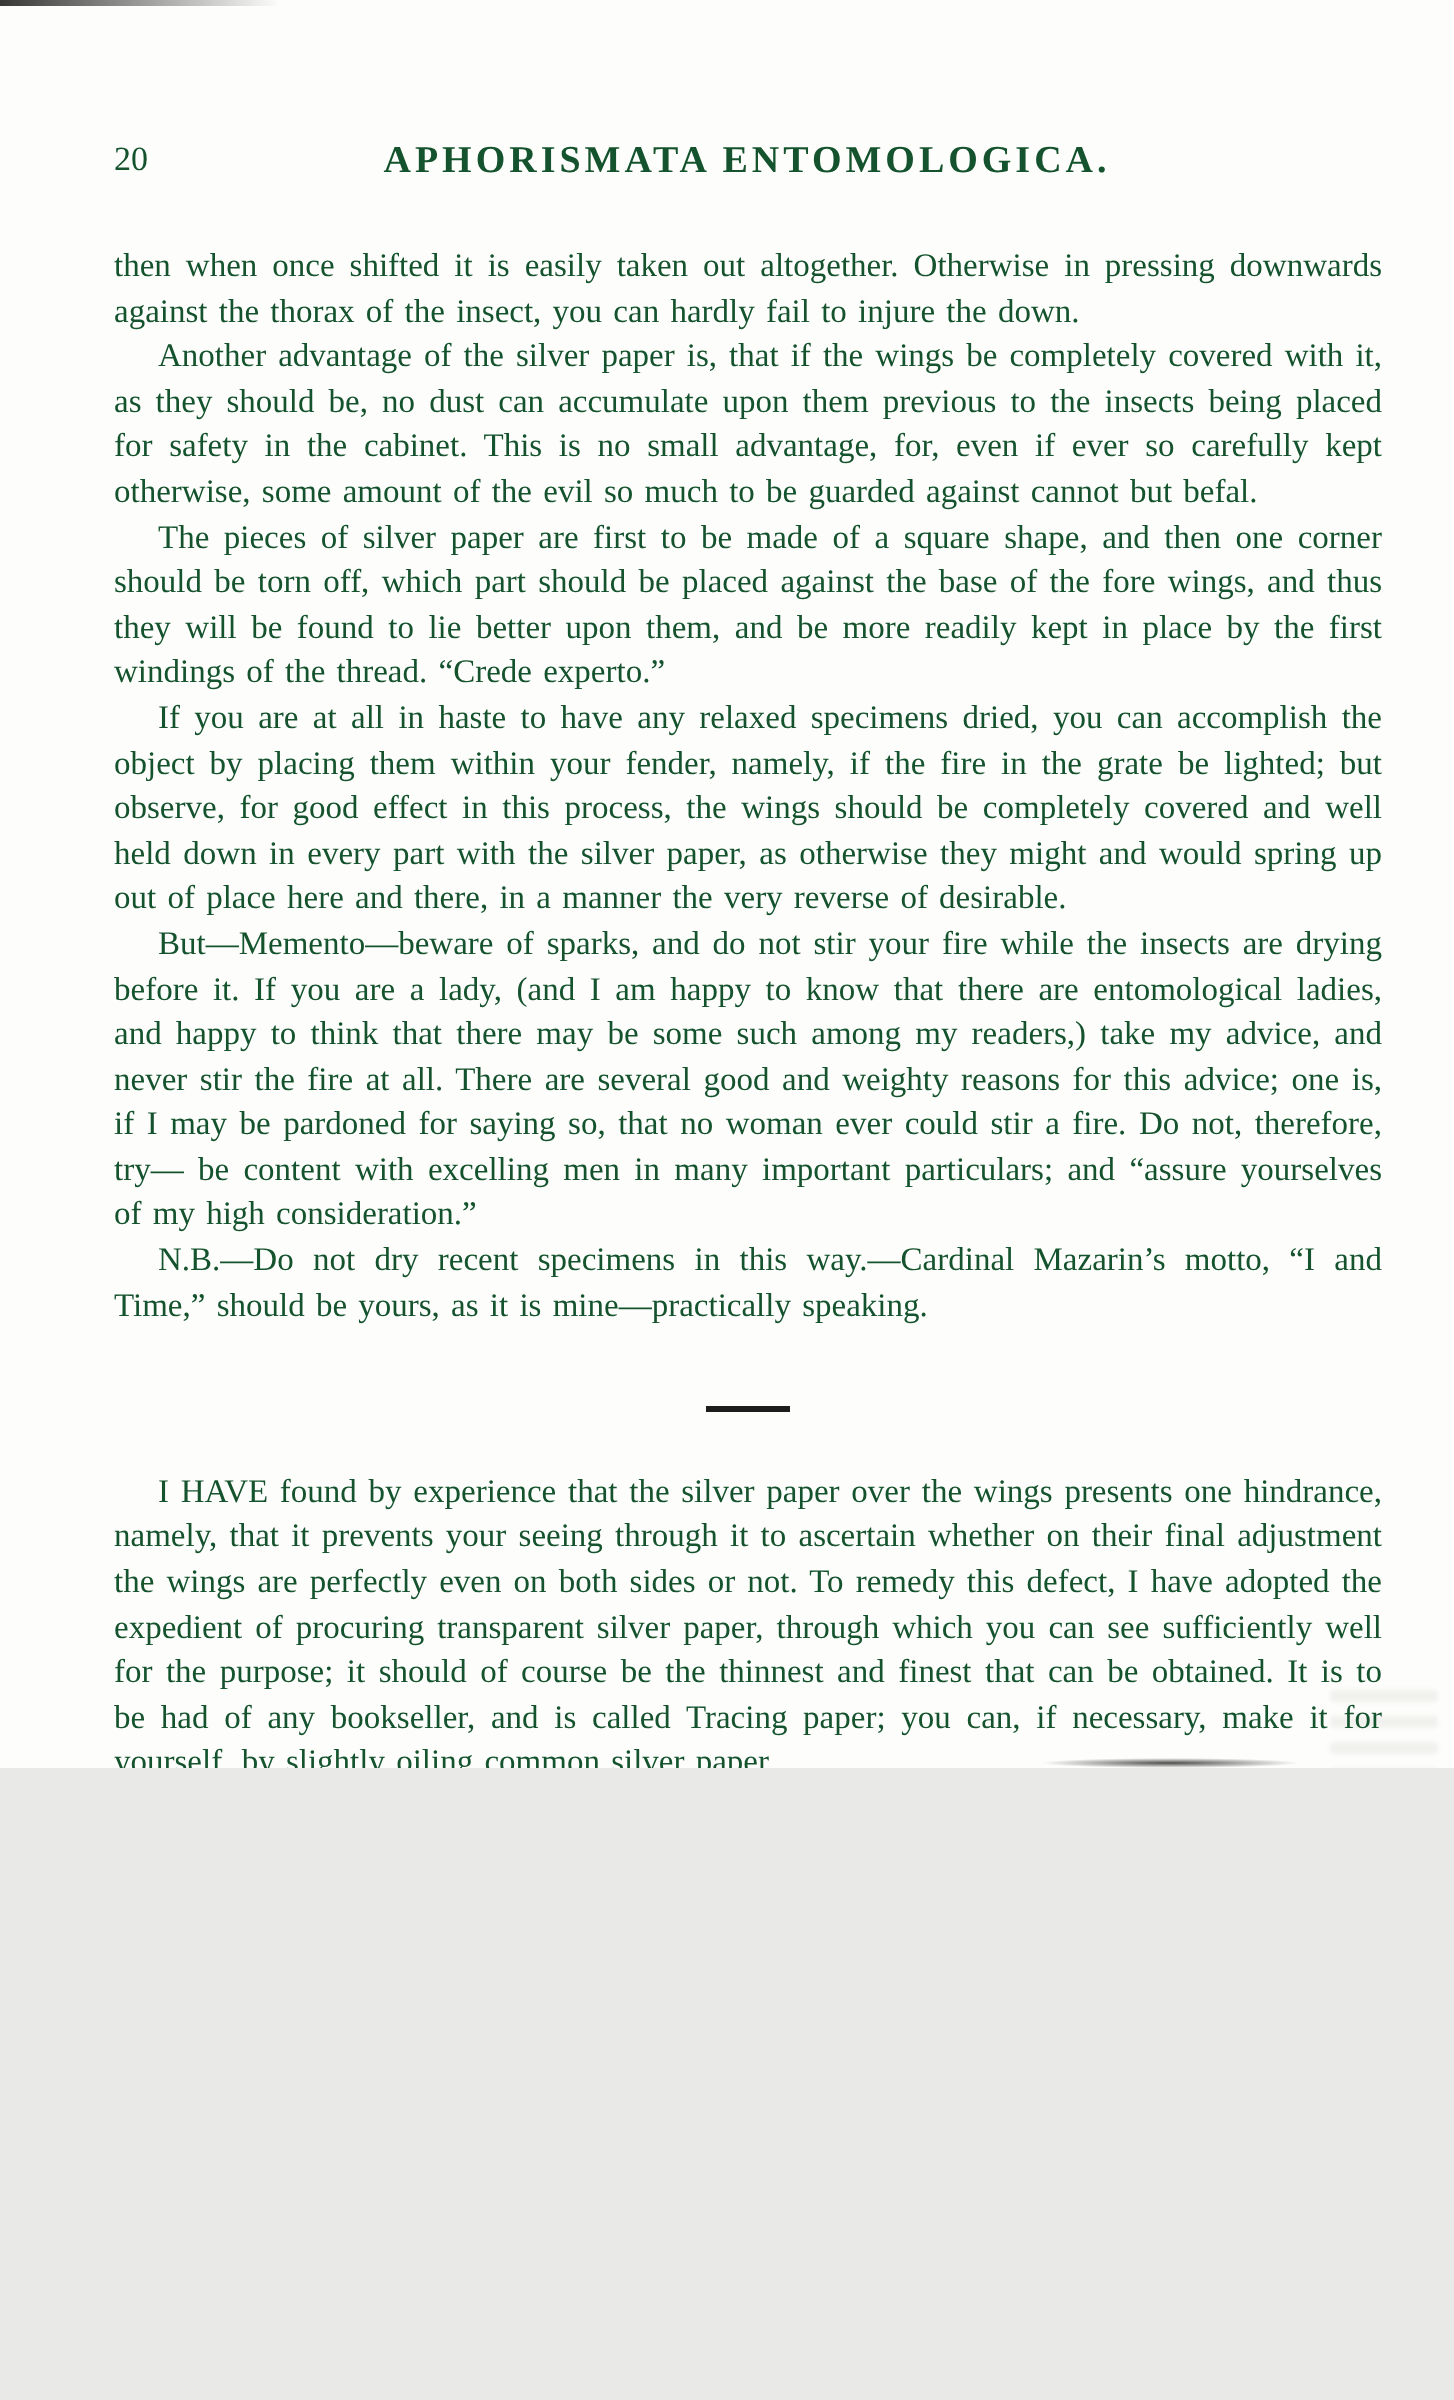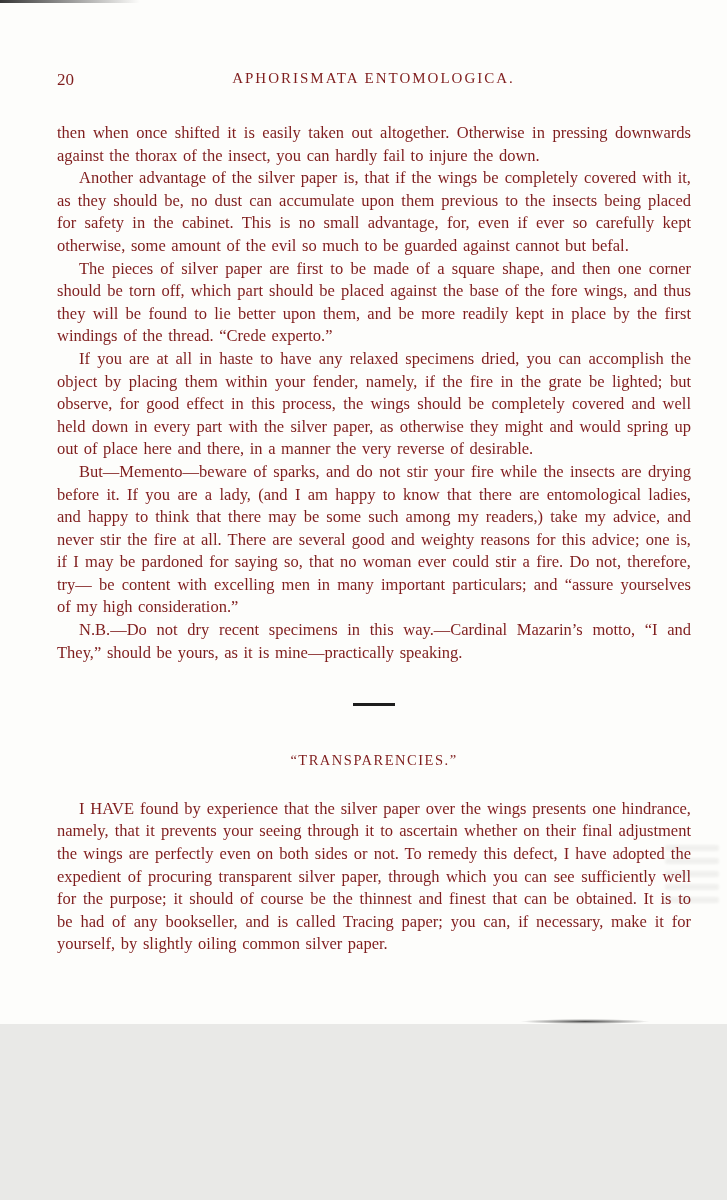--- a/index.html
+++ b/index.html
@@ -3,26 +3,26 @@
 <meta charset="utf-8">
 <style>
   html, body {
     margin: 0;
     padding: 0;
     background: #e9e9e7;
   }
   .page {
     position: relative;
     width: 727px;
-    height: 1024px;
+    height: 884px;
     margin: 0 auto;
     background: #fdfdfb;
     overflow: hidden;
     font-family: "Liberation Serif", "DejaVu Serif", serif;
-    color: #7f1d1d;
+    color: #14532d;
   }
   
   .scan-mark-top {
     position: absolute;
     top: 0; left: 0;
     width: 140px; height: 3px;
     background: linear-gradient(to right, rgba(20,20,20,0.85), rgba(20,20,20,0));
   }
   .scan-mark-bottom {
     position: absolute;
@@ -51,22 +51,23 @@
     height: 22px;
   }
   .page-number {
     position: absolute;
     left: 0; top: 0;
     font-size: 17px;
   }
   .running-title {
     display: block;
     text-align: center;
-    font-size: 15px;
+    font-size: 19px;
     letter-spacing: 2px;
+    font-weight: bold;
   }
   .body-text {
     position: absolute;
     top: 122px;
     left: 57px;
     width: 634px;
   }
   .para {
     margin: 0;
     font-size: 16.5px;
@@ -110,24 +111,23 @@
     <span class="page-number">20</span>
     <span class="running-title">APHORISMATA ENTOMOLOGICA.</span>
   </div>
 
   <div class="body-text">
     <p class="para no-indent">then when once shifted it is easily taken out altogether.  Otherwise in pressing downwards against the thorax of the insect, you can hardly fail to injure the down.</p>
     <p class="para indent">Another advantage of the silver paper is, that if the wings be completely covered with it, as they should be, no dust can accumulate upon them previous to the insects being placed for safety in the cabinet.  This is no small advantage, for, even if ever so carefully kept otherwise, some amount of the evil so much to be guarded against cannot but befal.</p>
     <p class="para indent">The pieces of silver paper are first to be made of a square shape, and then one corner should be torn off, which part should be placed against the base of the fore wings, and thus they will be found to lie better upon them, and be more readily kept in place by the first windings of the thread.  “Crede experto.”</p>
     <p class="para indent">If you are at all in haste to have any relaxed specimens dried, you can accomplish the object by placing them within your fender, namely, if the fire in the grate be lighted; but observe, for good effect in this process, the wings should be completely covered and well held down in every part with the silver paper, as otherwise they might and would spring up out of place here and there, in a manner the very reverse of desirable.</p>
     <p class="para indent">But—Memento—beware of sparks, and do not stir your fire while the insects are drying before it.  If you are a lady, (and I am happy to know that there are entomological ladies, and happy to think that there may be some such among my readers,) take my advice, and never stir the fire at all.  There are several good and weighty reasons for this advice; one is, if I may be pardoned for saying so, that no woman ever could stir a fire.  Do not, therefore, try— be content with excelling men in many important particulars; and “assure yourselves of my high consideration.”</p>
-    <p class="para indent">N.B.—Do not dry recent specimens in this way.—Cardinal Mazarin’s motto, “I and They,” should be yours, as it is mine—practically speaking.</p>
+    <p class="para indent">N.B.—Do not dry recent specimens in this way.—Cardinal Mazarin’s motto, “I and Time,” should be yours, as it is mine—practically speaking.</p>
 
     <div class="divider"></div>
 
-    <h2 class="section-title">“TRANSPARENCIES.”</h2>
 
     <div class="section-body">
       <p class="para indent">I HAVE found by experience that the silver paper over the wings presents one hindrance, namely, that it prevents your seeing through it to ascertain whether on their final adjustment the wings are perfectly even on both sides or not.  To remedy this defect, I have adopted the expedient of procuring transparent silver paper, through which you can see sufficiently well for the purpose; it should of course be the thinnest and finest that can be obtained.  It is to be had of any bookseller, and is called Tracing paper; you can, if necessary, make it for yourself, by slightly oiling common silver paper.</p>
     </div>
   </div>
 
 </div>
 
 </body></html>

